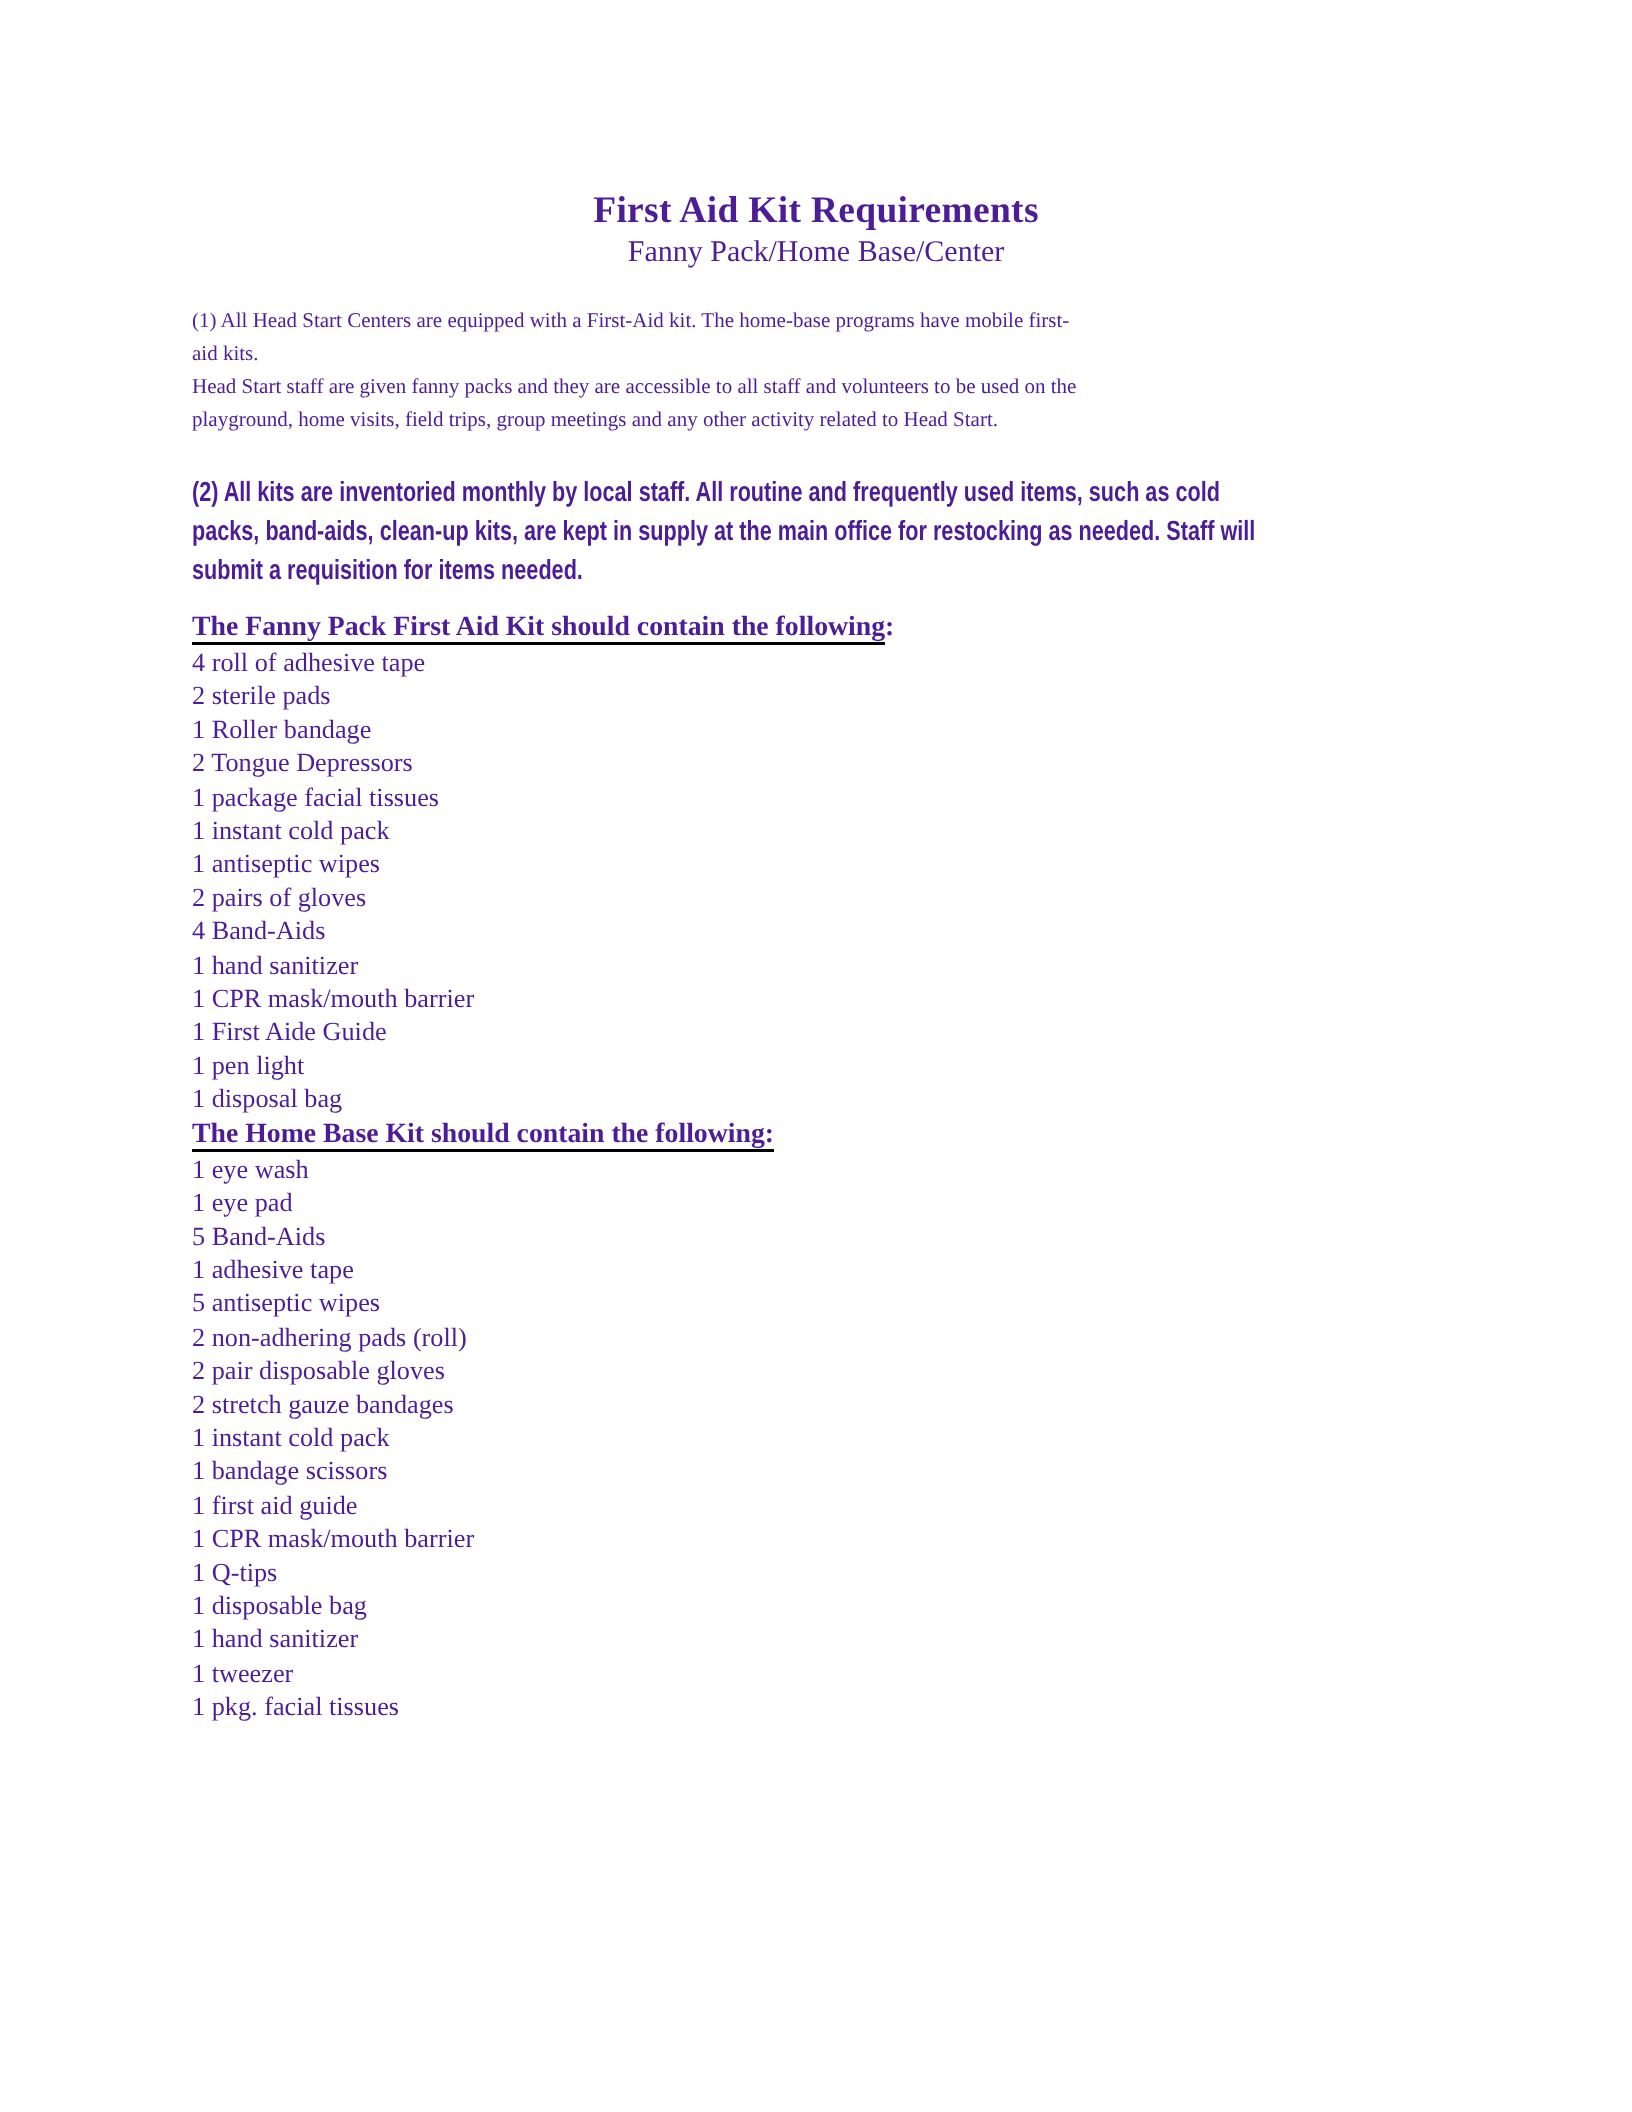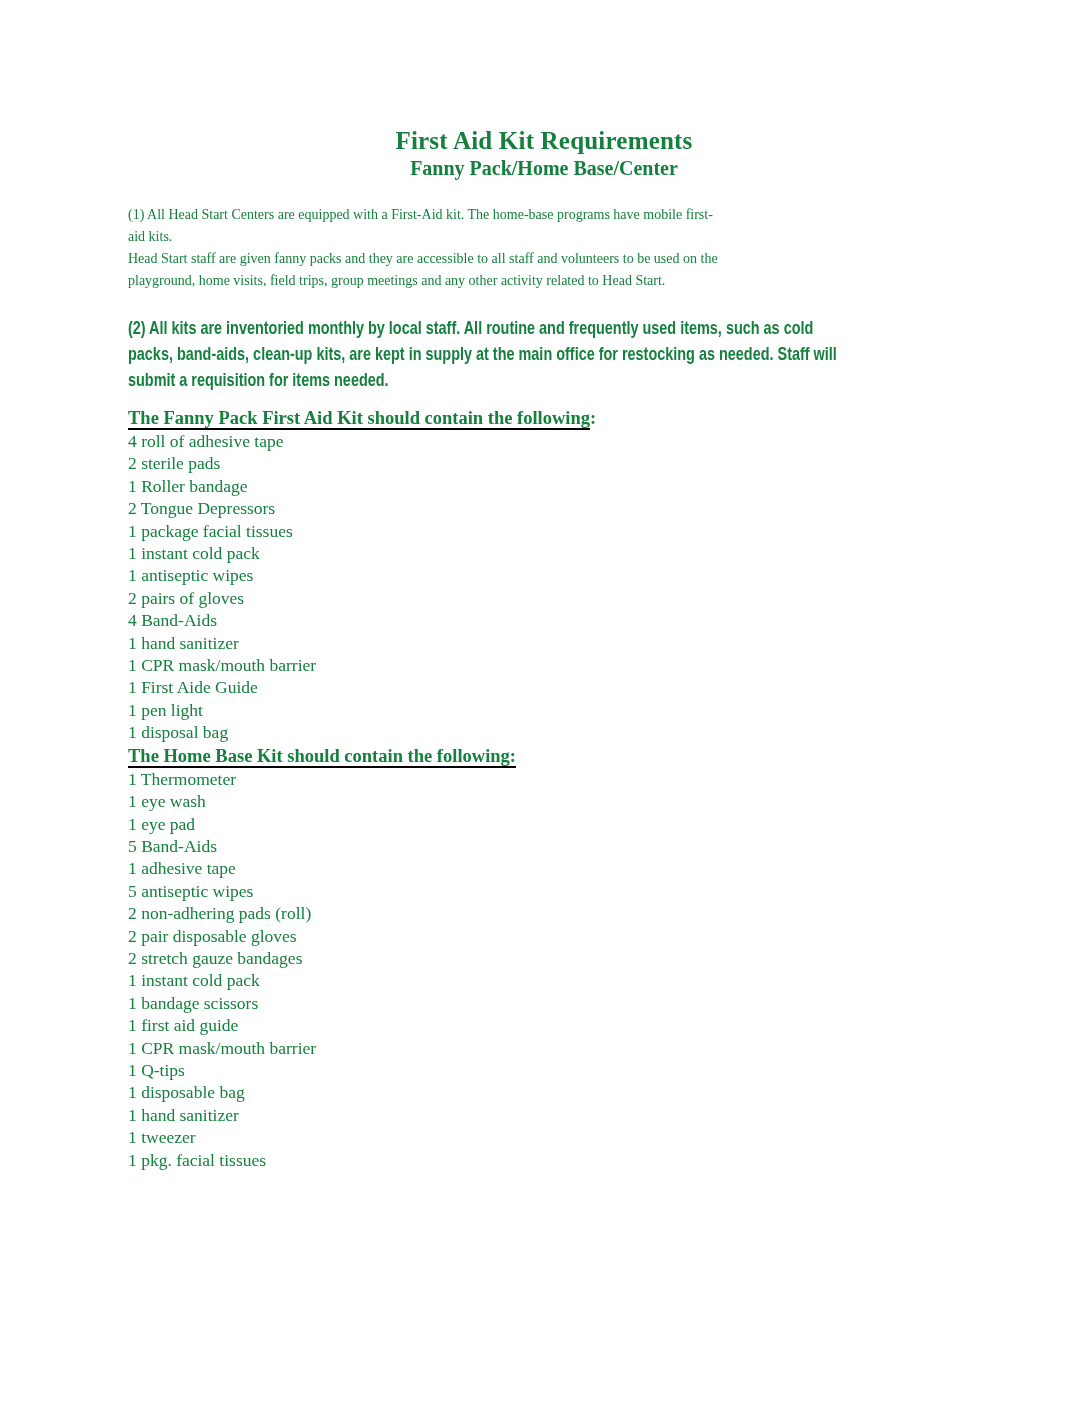--- a/index.html
+++ b/index.html
@@ -7,42 +7,42 @@
     padding: 0;
     width: 1088px;
     height: 1408px;
     background: #ffffff;
     overflow: hidden;
   }
   .doc {
     position: relative;
     width: 1088px;
     height: 1064px;
-    color: #15803d;
+    color: #4c1d95;
     font-family: "Liberation Serif", serif;
   }
   .content {
     position: absolute;
     left: 128px;
     top: 0;
     width: 832px;
   }
   .title {
     margin: 126px 0 0 0;
     text-align: center;
     font-size: 25px;
     font-weight: bold;
     line-height: 30px;
     letter-spacing: 0.2px;
   }
   .subtitle {
     margin: 0;
     text-align: center;
     font-size: 20px;
-    font-weight: bold;
+    font-weight: normal;
     line-height: 25px;
   }
   .para-serif {
     margin: 23px 0 4px 0;
     font-size: 14px;
     line-height: 22px;
     white-space: pre-line;
   }
   .para-sans {
     margin: 23px 0 0 0;
@@ -111,21 +111,20 @@
       <div class="item">1 hand sanitizer</div>
       <div class="item">1 CPR mask/mouth barrier</div>
       <div class="item">1 First Aide Guide</div>
       <div class="item">1 pen light</div>
       <div class="item">1 disposal bag</div>
     </div>
 
     <h3 class="section-heading tight"><span class="u">The Home Base Kit should contain the following:</span><span></span></h3>
 
     <div class="item-list">
-      <div class="item">1 Thermometer</div>
       <div class="item">1 eye wash</div>
       <div class="item">1 eye pad</div>
       <div class="item">5 Band-Aids</div>
       <div class="item">1 adhesive tape</div>
       <div class="item">5 antiseptic wipes</div>
       <div class="item">2 non-adhering pads (roll)</div>
       <div class="item">2 pair disposable gloves</div>
       <div class="item">2 stretch gauze bandages</div>
       <div class="item">1 instant cold pack</div>
       <div class="item">1 bandage scissors</div>

